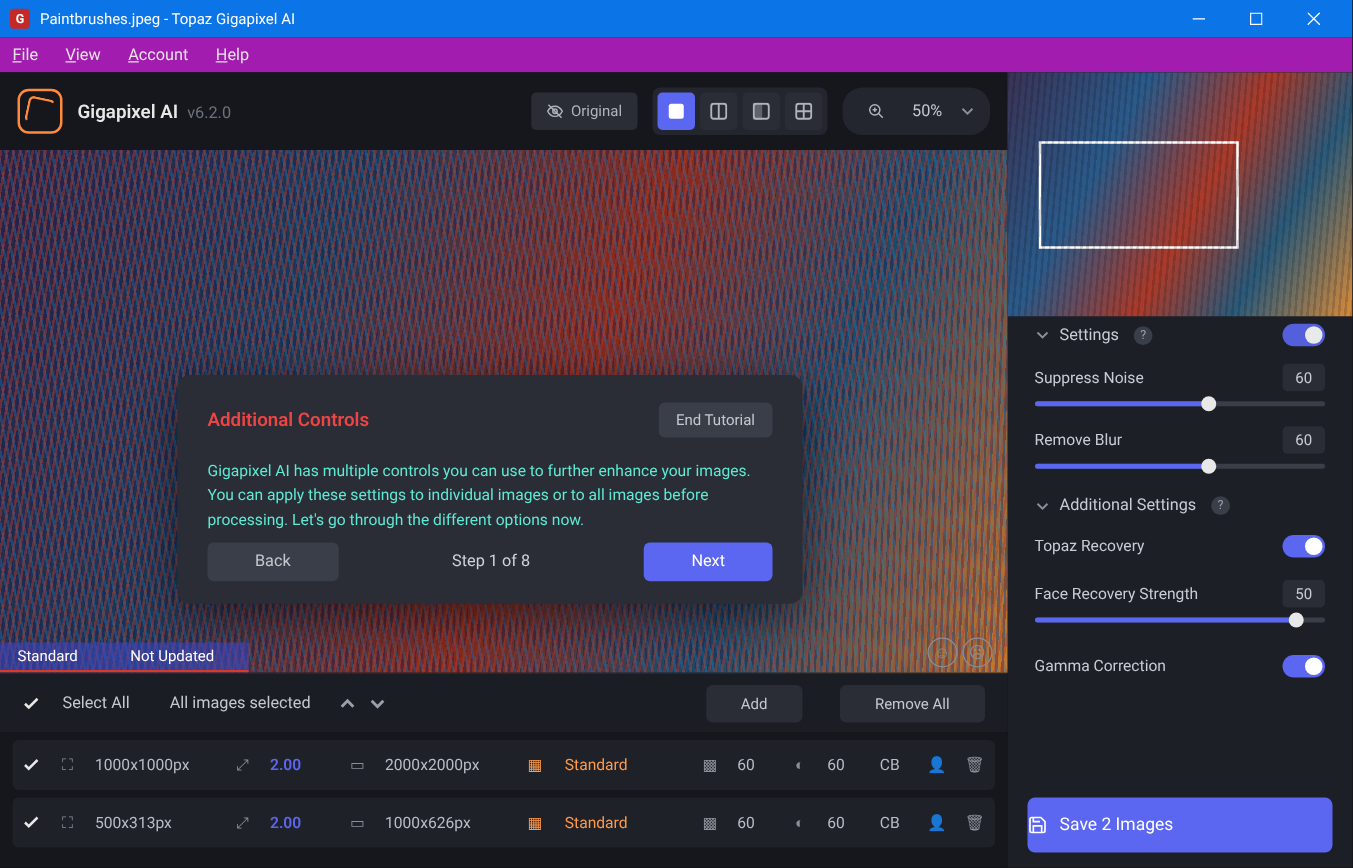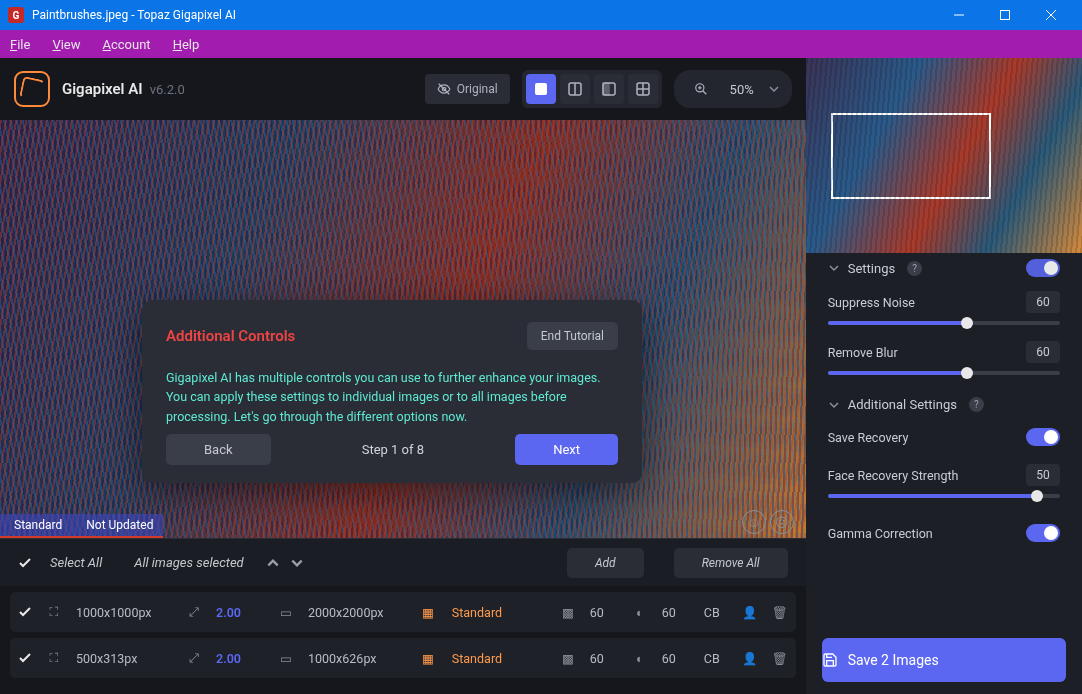--- a/index.html
+++ b/index.html
@@ -40,38 +40,38 @@
 
 .canvas { flex: 1; position: relative; overflow: hidden; background: linear-gradient(115deg,#2a2245 0%,#1a3a5a 30%,#8a2a1a 55%,#1a4a6a 75%,#c77a2a 100%); }
 .paint-overlay { position:absolute; inset:0; background:
   repeating-linear-gradient(100deg, rgba(180,60,40,.45) 0 2px, transparent 2px 5px),
   repeating-linear-gradient(78deg, rgba(40,120,180,.35) 0 2px, transparent 2px 6px),
   repeating-linear-gradient(92deg, rgba(30,30,80,.4) 0 2px, transparent 2px 5px);
   mix-blend-mode: normal;
 }
 .badge-strip { position:absolute; left:0; bottom:0; height:24px; display:flex; align-items:center; font-size:12px; background: rgba(60,70,200,.55); color:#fff; padding:0; border-bottom:2px solid #d63a2a;}
 .badge-strip .b1 { padding:0 14px; }
-.badge-strip .b2 { padding:0 10px; }
+.badge-strip .b2 { padding:0 28px; }
 .emoji-row { position:absolute; right:12px; bottom:4px; display:flex; gap:4px;}
 .emoji-btn { width:24px; height:24px; border-radius:50%; border:1.5px solid #8a8f99; display:flex; align-items:center; justify-content:center; font-size:13px; color:#8a8f99; cursor:pointer;}
 
 
 .dialog { position:absolute; left:142px; top:180px; width:500px; background:#2a2d36; border-radius:10px; padding:22px 24px 18px; box-shadow:0 10px 40px rgba(0,0,0,.5);}
 .dialog-head { display:flex; align-items:center; margin-bottom:18px;}
 .dialog-title { font-size:15px; font-weight:600; color:#ef4444; flex:1;}
 .end-btn { background:#3a3e48; padding:7px 14px; border-radius:5px; font-size:12px; cursor:pointer;}
 .dialog-body { font-size:12.5px; line-height:1.55; color:#5eead4; margin-bottom:8px;}
 .dialog-foot { display:flex; align-items:center;}
 .nav-btn { padding:8px 38px; border-radius:5px; font-size:13px; cursor:pointer;}
 .nav-btn.back { background:#3a3e48;}
 .nav-btn.next { background:#5b67f0; color:#fff;}
 .step-ind { flex:1; text-align:center; font-size:13px; color:#d0d3d9;}
 
 
-.filestrip-head { height:48px; display:flex; align-items:center; padding:16px 18px; gap:18px; background:#1a1d23; border-top:1px solid #2a2d36;font-style:italic;}
+.filestrip-head { height:48px; display:flex; align-items:center; padding:16px 18px; gap:18px; background:#1a1d23; border-top:1px solid #2a2d36;}
 .check { width:14px; height:14px; cursor:pointer; display:inline-flex; align-items:center; justify-content:center;}
 .check svg { width:14px; height:14px;}
 .sel-label { font-size:13px;}
 .arrows { display:flex; gap:2px; margin-left:auto;}
 .arrow-btn { width:22px; height:22px; display:flex; align-items:center; justify-content:center; cursor:pointer; color:#9aa0ab;}
 .pill-btn { background:#2a2d36; padding:8px 28px; border-radius:5px; font-size:12px; cursor:pointer; margin-left:12px;}
 .file-rows { background:#15171c; padding:6px 10px 10px;}
 .file-row { height:40px; display:flex; align-items:center; gap:14px; padding:0 8px; background:#1e2128; border-radius:5px; margin-bottom:6px; font-size:12.5px; color:#b8bcc5;}
 .file-row .ico { width:16px; text-align:center; color:#8a8f99;}
 .file-row .dim { min-width:96px;}
@@ -337,21 +337,21 @@
 
         <div class="sect-head" style="margin-top:6px">
           <svg class="chev" viewBox="0 0 12 12">
               <path d="M2 4l4 4 4-4" fill="none" stroke="currentColor" stroke-width="1.5"></path>
             </svg>
           <span>Additional Settings</span>
           <span class="help-dot">?</span>
         </div>
 
         <div class="switch-row">
-          <span>Save Recovery</span>
+          <span>Topaz Recovery</span>
           <div class="toggle"></div>
         </div>
 
         <div class="slider-row">
           <div class="slider-label">
             <span>Face Recovery Strength</span>
             <span class="slider-val">50</span>
           </div>
           <div class="slider-track">
             <div class="slider-fill" style="width:90%"></div>

